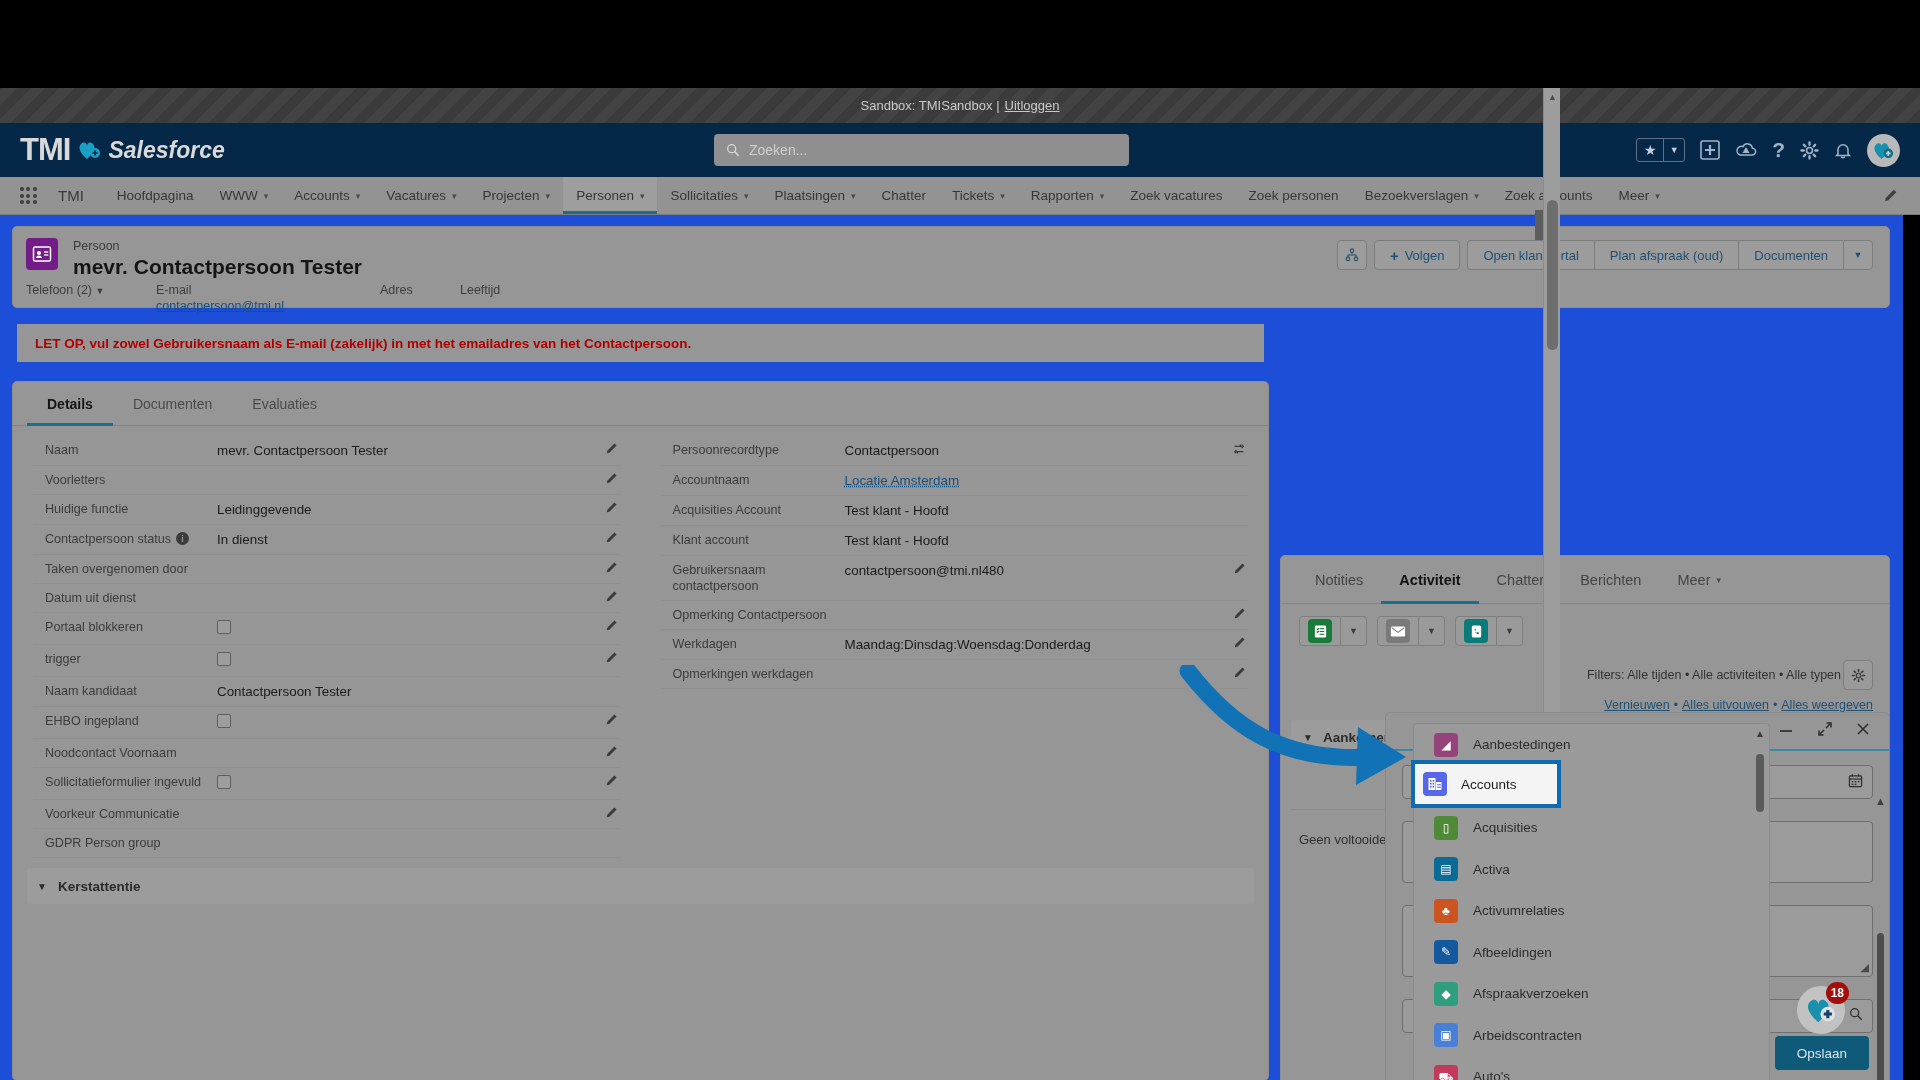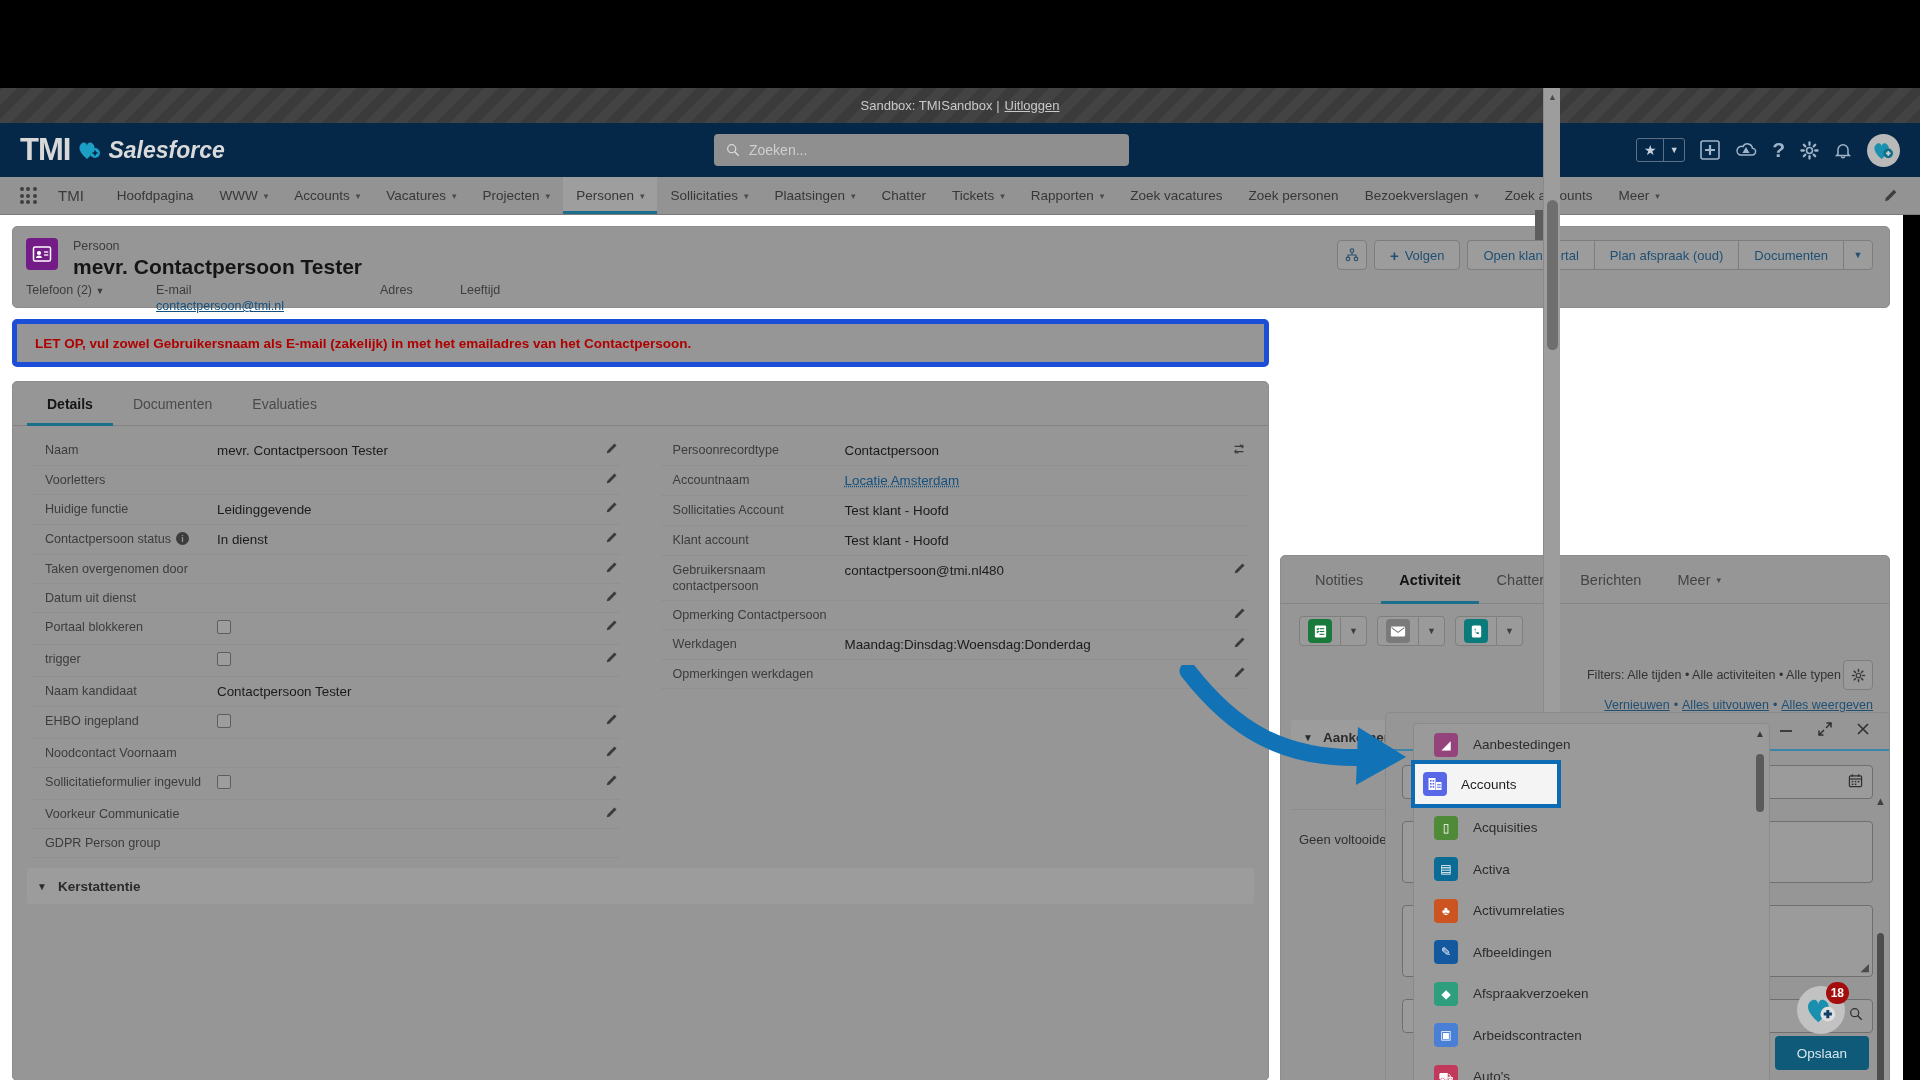--- a/index.html
+++ b/index.html
@@ -98,21 +98,21 @@
   .nav-item.active {
     background: #9e9e9e;
     box-shadow: inset 0 -3px 0 #1b6e8c;
   }
   .caret { font-size: 9px; color: #4a4a4a; }
   .nav-pencil { margin-left: auto; margin-right: 22px; display: flex; align-items: center; color: #3f3f3f; }
 
   
   .page {
     position: absolute; left: 0; top: 215px; width: 1903px; height: 865px;
-    background: #ffffff;
+    background: #1d4ed8;
     overflow: hidden;
   }
 
   
   .record-header {
     position: absolute; left: 12px; top: 11px; width: 1878px; height: 82px;
     background: #969696; border-radius: 5px;
     border: 1px solid #8d8d8d;
   }
   .rh-icon {
@@ -741,21 +741,21 @@
             </div>
             <div class="field-row">
               <div class="f-label">
                 <span>Accountnaam</span>
               </div>
               <div class="f-value"><a href="#">Locatie Amsterdam</a></div>
               <div class="pencil"></div>
             </div>
             <div class="field-row">
               <div class="f-label">
-                <span>Sollicitaties Account</span>
+                <span>Acquisities Account</span>
               </div>
               <div class="f-value"><span>Test klant - Hoofd</span></div>
               <div class="pencil"></div>
             </div>
             <div class="field-row">
               <div class="f-label">
                 <span>Klant account</span>
               </div>
               <div class="f-value"><span>Test klant - Hoofd</span></div>
               <div class="pencil"></div>

